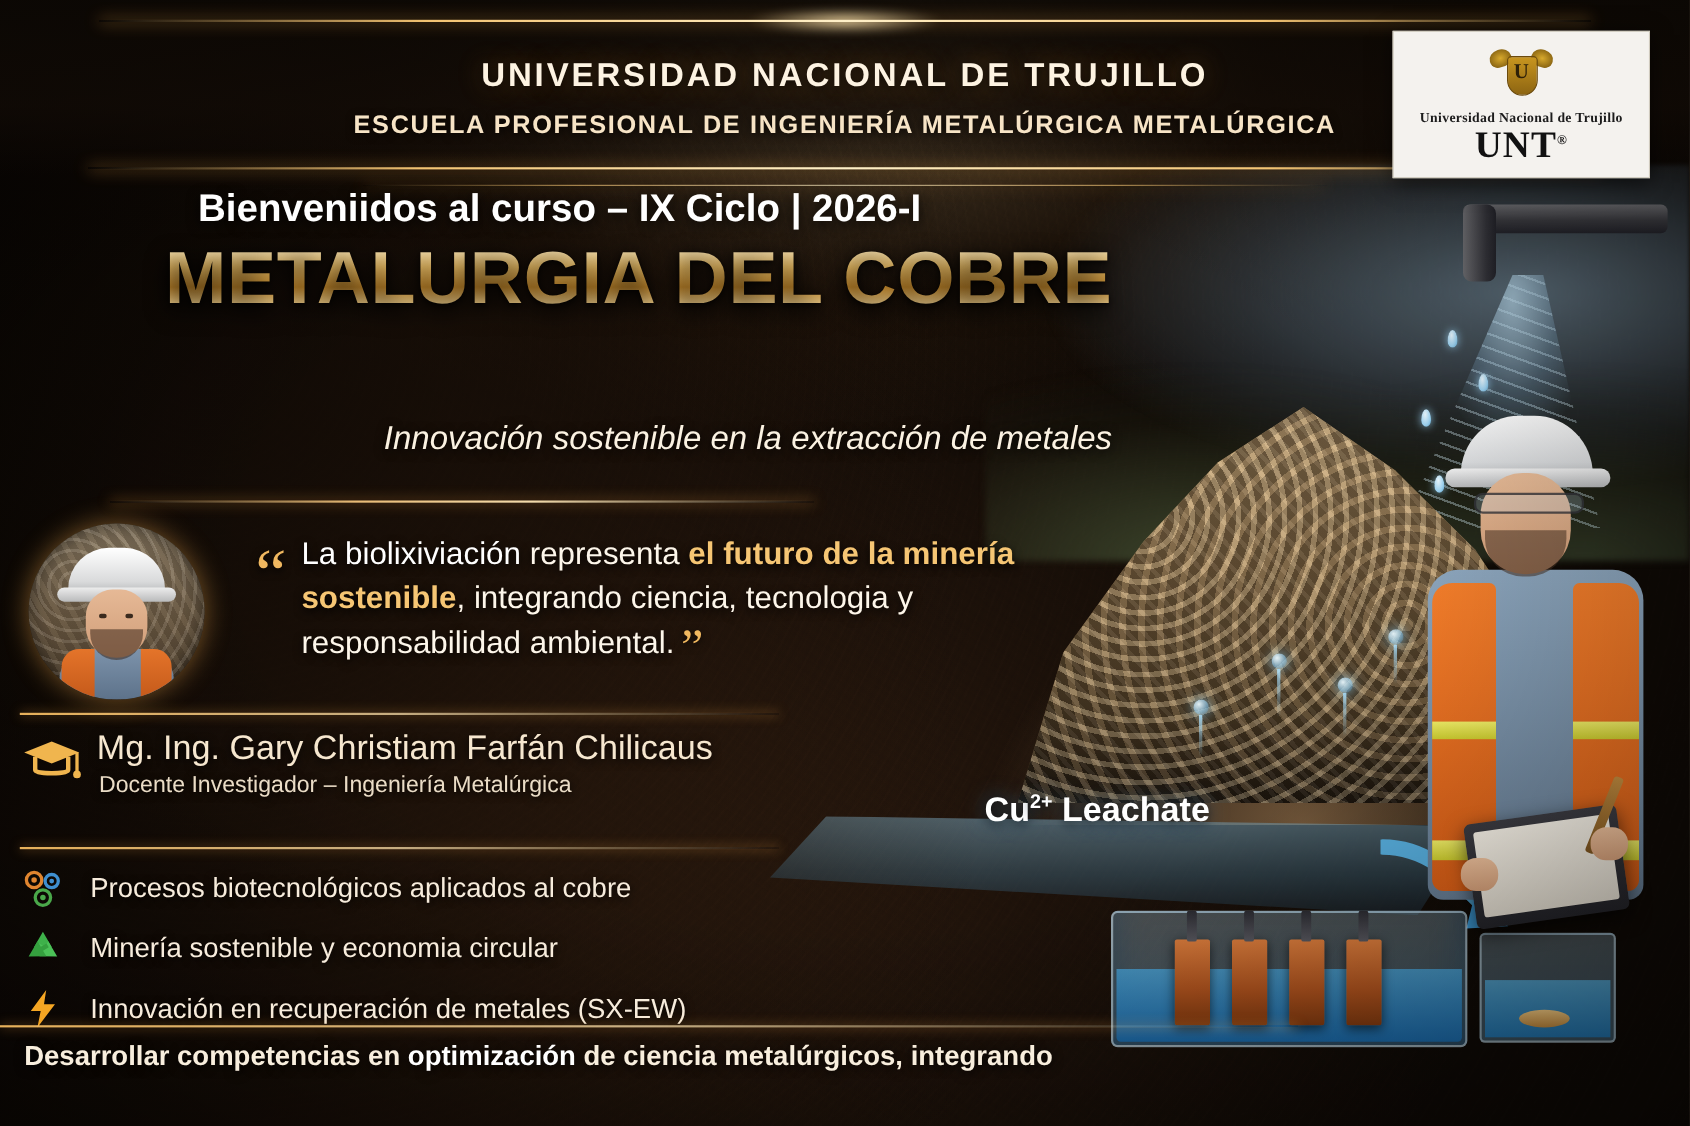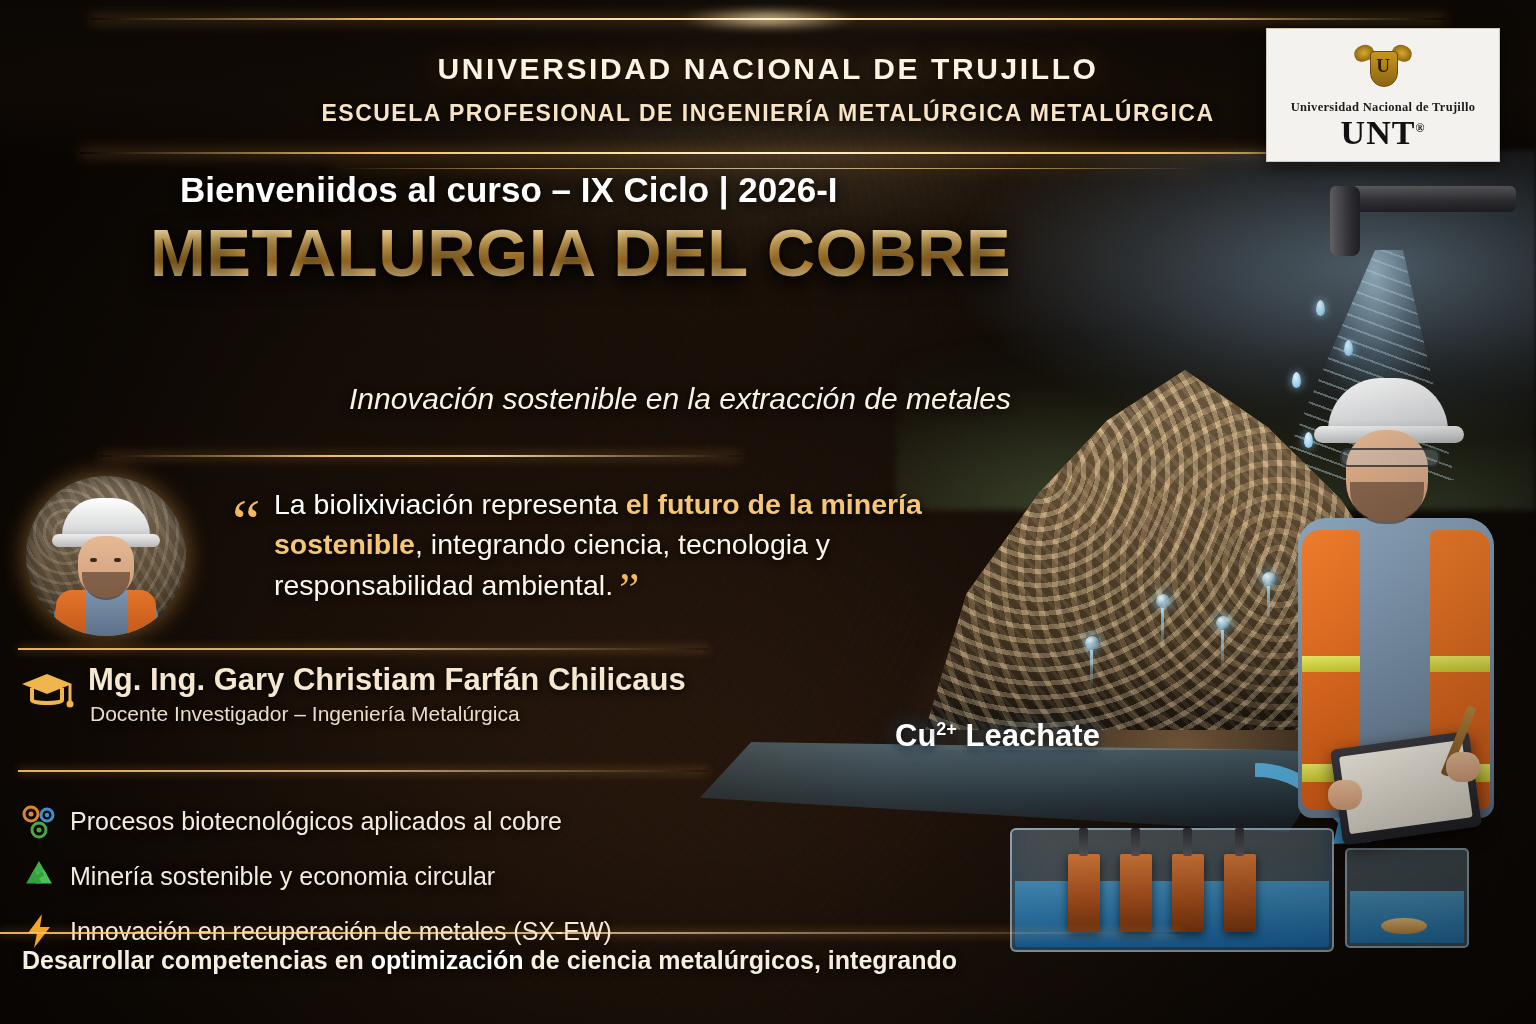--- a/index.html
+++ b/index.html
@@ -341,21 +341,21 @@
   }
   .cap-icon {
     position: absolute;
     left: 0; top: 8px;
     width: 54px; height: 40px;
   }
   .speaker-name {
     margin-left: 68px;
     color: #f6e7cf;
     font-size: 31px;
-    font-weight: 700;
+    font-weight: 400;
     text-shadow: 0 2px 9px rgba(0,0,0,0.95);
   }
   .speaker-role {
     margin-left: 70px;
     margin-top: 4px;
     color: #eadcc6;
     font-size: 21px;
     text-shadow: 0 2px 8px rgba(0,0,0,0.95);
   }
   .hr-gold {
@@ -371,23 +371,22 @@
   
   .bullets {
     position: absolute;
     left: 20px;
     top: 788px;
     width: 760px;
   }
   .bullet {
     display: flex;
     align-items: center;
-    gap: 12px;
+    gap: 24px;
     margin-bottom: 17px;
-    margin-top: 14px;
   }
   .bullet-ico {
     width: 38px;
     height: 38px;
     flex: 0 0 38px;
     display: flex;
     align-items: center;
     justify-content: center;
   }
   .bullet-text {

